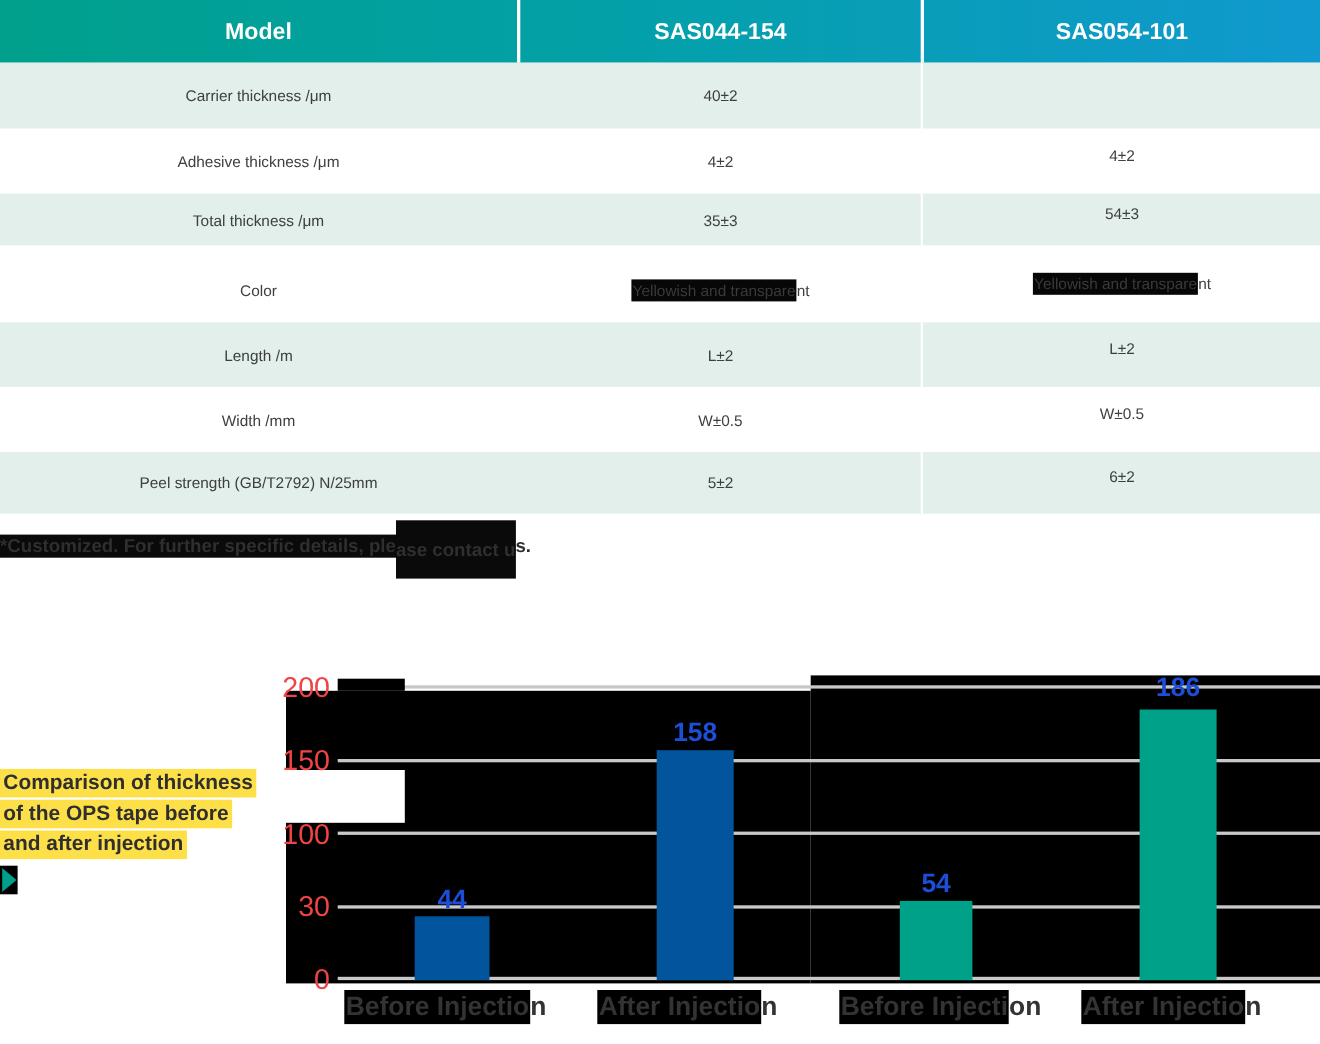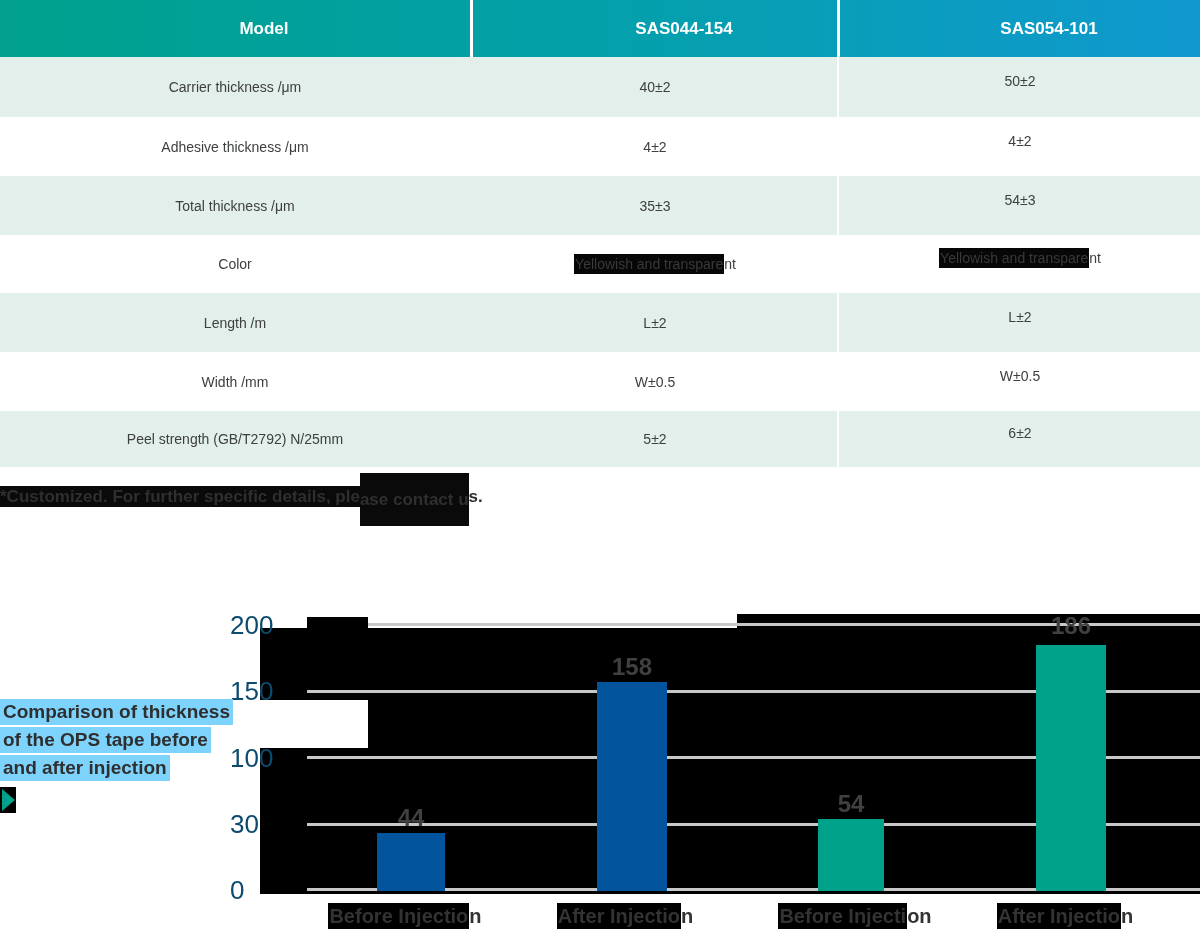--- a/index.html
+++ b/index.html
@@ -3,51 +3,51 @@
 <meta charset="utf-8">
 <style>
   html,body{margin:0;padding:0;background:#fff;}
   .page{position:relative;width:1200px;height:949px;background:#fff;overflow:hidden;
         font-family:"Liberation Sans", sans-serif;}
 
   
   .thead{position:absolute;left:0;top:0;width:1200px;height:57px;
          background:linear-gradient(90deg,#00A08C 0%,#04A0AC 52%,#1099CF 100%);}
   .th{position:absolute;top:0;height:57px;display:flex;align-items:center;justify-content:center;
-      color:#fff;font-size:17px;font-weight:bold;padding-left:29px;}
+      color:#fff;font-size:21px;font-weight:bold;}
   .vdiv{position:absolute;background:#fff;}
   .trow{position:absolute;left:0;width:1200px;}
   .row-alt{background:#E2EFEA;}
   .row-white{background:#fff;}
   .td{position:absolute;top:0;height:100%;display:flex;align-items:center;justify-content:center;
       color:#3E4040;font-size:14px;}
   .td.c0{left:0;width:470px;}
   .td.c1{left:473px;width:364px;}
   .td.c2{left:840px;width:360px;transform:translateY(-6px);}
   .hl{background:#070707;color:#3A3A3A;padding:2px 1px;}
 
   
   .footnote{position:absolute;left:0;top:484px;font-size:17px;font-weight:600;color:#2F2F2F;line-height:26px;}
   .fn-hl{background:#0A0A0A;padding:1px 0;}
   .fn-hl2{background:#0A0A0A;padding:17px 0;position:relative;top:3px;}
 
   
   .blk{position:absolute;background:#000;}
   .notch{position:absolute;background:#fff;z-index:3;}
   .gline{position:absolute;height:3px;background:#C8C8CB;z-index:2;}
-  .ylab{position:absolute;width:70px;text-align:left;font-size:26px;color:#0c4a6e;z-index:4;line-height:28px;}
+  .ylab{position:absolute;width:70px;text-align:right;font-size:26px;color:#ef4444;z-index:4;line-height:28px;}
   .bar{position:absolute;z-index:5;}
   .bar-blue{background:#02549D;}
   .bar-teal{background:#00A189;}
-  .vlab{position:absolute;text-align:center;font-size:24px;font-weight:600;color:#404040;z-index:6;}
-  .xlab{position:absolute;top:903px;width:220px;text-align:center;font-size:20px;font-weight:bold;
+  .vlab{position:absolute;text-align:center;font-size:24px;font-weight:600;color:#1d4ed8;z-index:6;}
+  .xlab{position:absolute;top:903px;width:220px;text-align:center;font-size:24px;font-weight:bold;
         color:#333;z-index:6;line-height:26px;}
   .xlab .hlx{background:#000;color:#333;padding:2px 1px;}
   .ctitle{position:absolute;left:0;top:699px;z-index:6;font-size:19px;font-weight:bold;color:#2F2F2F;line-height:23px;}
-  .ctitle .tline{display:inline-block;background:#7dd3fc;padding:1px 3px 2px 3px;margin-bottom:2px;}
+  .ctitle .tline{display:inline-block;background:#fde047;padding:1px 3px 2px 3px;margin-bottom:2px;}
   .marker{position:absolute;left:0;top:787px;width:16px;height:26px;background:#000;z-index:6;}
   .marker .tri{position:absolute;left:2px;top:2px;width:0;height:0;
                border-top:11px solid transparent;border-bottom:11px solid transparent;
                border-left:13px solid #00A08C;}
 </style>
 </head>
 <body>
 
 <div class="page">
 
@@ -56,28 +56,27 @@
       <div class="th" style="left:0;width:470px;">Model</div>
       <div class="th" style="left:473px;width:364px;">SAS044-154</div>
       <div class="th" style="left:840px;width:360px;">SAS054-101</div>
       <div class="vdiv" style="left:470px;top:0;width:3px;height:57px;"></div>
       <div class="vdiv" style="left:837px;top:0;width:3px;height:57px;"></div>
     </div>
 
     <div class="trow row-alt" style="top:57px;height:60px;">
       <div class="td c0">Carrier thickness /μm</div>
       <div class="td c1">40±2</div>
-      <div class="td c2">50±2</div>
     </div>
     <div class="trow row-white" style="top:117px;height:59px;">
       <div class="td c0">Adhesive thickness /μm</div>
       <div class="td c1">4±2</div>
       <div class="td c2">4±2</div>
     </div>
-    <div class="trow row-alt" style="top:176px;height:59px;">
+    <div class="trow row-alt" style="top:176px;height:47px;">
       <div class="td c0">Total thickness /μm</div>
       <div class="td c1">35±3</div>
       <div class="td c2">54±3</div>
     </div>
     <div class="trow row-white" style="top:235px;height:58px;">
       <div class="td c0">Color</div>
       <div class="td c1">
         <span class="hl">Yellowish and transpare</span>
           <span>nt</span>
       </div>

